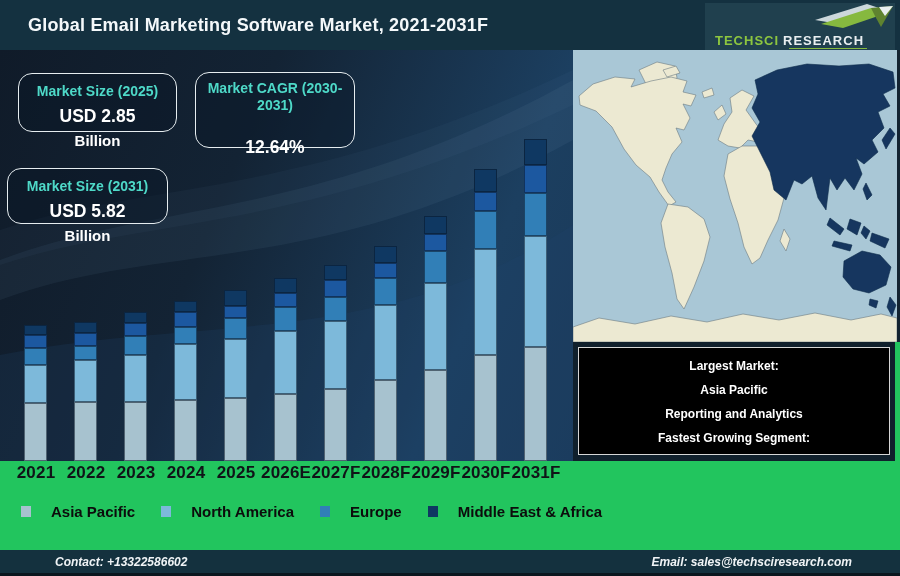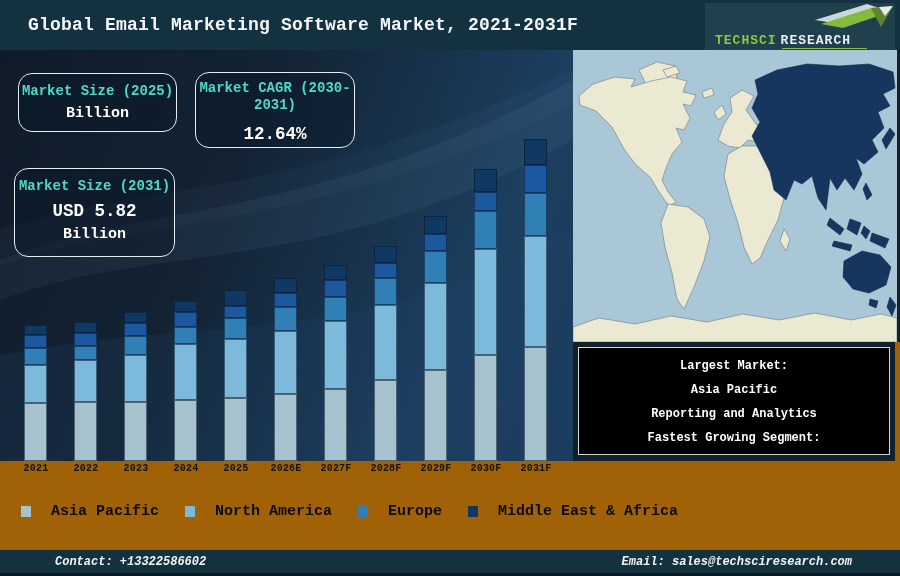--- a/index.html
+++ b/index.html
@@ -1,54 +1,54 @@
 <!DOCTYPE html>
 <html><head>
 <meta charset="utf-8">
 <style>
   html,body{margin:0;padding:0;background:#444;}
-  .page{position:relative;width:900px;height:576px;background:#a16207;overflow:hidden;
-        font-family:Liberation Mono, monospace;}
+  .page{position:relative;width:900px;height:576px;background:#22c55e;overflow:hidden;
+        font-family:Liberation Sans, sans-serif;}
   
   .header{position:absolute;left:0;top:0;width:900px;height:50px;background:#143140;}
   .title{position:absolute;left:28px;top:0;line-height:50px;font-size:18px;font-weight:bold;
          color:#f4f8fa;letter-spacing:.2px;}
   .logo{position:absolute;right:5px;top:3px;width:190px;height:58px;background:#20404e;text-align:right;}
   .logo-arrow{position:absolute;right:2px;top:1px;}
   .logo-text{position:absolute;left:10px;bottom:13px;font-size:13px;font-weight:bold;letter-spacing:1px;}
   .lt-green{color:#8dc63f;}
   .lt-white{color:#e9eff1;margin-left:4px;}
   .logo-tagline{position:absolute;right:28px;bottom:2px;font-size:8px;font-style:italic;
                 color:#d3e2d8;border-top:1px solid #86b93f;padding-top:1px;letter-spacing:.5px;}
   
   .chart-panel{position:absolute;left:0;top:50px;width:573px;height:411px;
     background:linear-gradient(112deg,#101b29 0%,#132334 38%,#1c3f60 78%,#1a3a5a 100%);}
   .waves{position:absolute;left:0;top:0;}
   .callout{position:absolute;box-sizing:border-box;border:1.5px solid #e6edf0;border-radius:14px;
            background:rgba(8,22,38,.38);text-align:center;color:#fff;}
   .co1{left:18px;top:23px;width:159px;height:59px;}
   .co2{left:195px;top:22px;width:160px;height:76px;}
-  .co3{left:14px;top:118px;width:161px;height:89px;}
+  .co3{left:7px;top:118px;width:161px;height:56px;}
   .co-label{color:#4ed9c8;font-size:14px;font-weight:bold;margin-top:9px;line-height:17px;}
   .co2 .co-label{margin-top:7px;}
   .co-value{font-size:17.5px;font-weight:bold;margin-top:6px;}
-  .co2 .co-value{margin-top:10px;}
+  .co2 .co-value{margin-top:23px;}
   .co-unit{font-size:15px;font-weight:bold;margin-top:5px;}
   .bars{position:absolute;left:0;bottom:0;width:573px;height:411px;}
   .bar{position:absolute;bottom:0;width:23px;display:flex;flex-direction:column-reverse;}
   .seg{width:100%;box-sizing:border-box;border:1px solid rgba(9,22,38,.55);}
   
   .map-wrap{position:absolute;left:573px;top:50px;width:327px;height:292px;background:#132331;}
   .box-backdrop{position:absolute;left:573px;top:342px;width:322px;height:119px;background:#10202c;}
   .info-box{position:absolute;left:578px;top:347px;width:312px;height:108px;box-sizing:border-box;
             background:#000;border:1px solid #d6d6d6;text-align:center;color:#fff;padding-top:6px;}
   .info-line{font-size:12px;font-weight:bold;line-height:24px;}
   
   .xlabels{position:absolute;left:0;top:463px;width:573px;height:16px;}
-  .xlab{position:absolute;top:0;width:50px;text-align:center;font-size:10px;font-weight:bold;
+  .xlab{position:absolute;top:0;width:50px;text-align:center;font-size:17px;font-weight:bold;
         color:#101418;letter-spacing:.2px;}
   .legend{position:absolute;left:21px;top:503px;display:flex;gap:26px;align-items:center;}
   .leg-item{display:flex;align-items:center;gap:20px;}
   .leg-swatch{width:10px;height:11px;}
   .leg-label{font-size:15px;font-weight:bold;color:#0c0c0c;}
   
   .footer{position:absolute;left:0;top:550px;width:900px;height:26px;background:#14313e;
           border-bottom:3px solid #0a161e;box-sizing:border-box;display:flex;align-items:center;
           justify-content:space-between;padding:0 48px 0 55px;}
   .footer span{font-size:12px;font-weight:bold;font-style:italic;color:#f0f4f6;}
@@ -76,20 +76,21 @@
 
   <div class="chart-panel">
     <svg class="waves" width="573" height="411" viewBox="0 0 573 411">
       <path d="M0,250 C160,190 320,230 573,90 L573,30 C320,170 160,150 0,210 Z" fill="rgba(140,180,215,0.07)"></path>
       <path d="M0,215 C150,165 300,185 573,55 L573,20 C300,150 150,130 0,180 Z" fill="rgba(120,160,200,0.05)"></path>
       <path d="M0,411 L0,305 C200,265 380,300 573,175 L573,411 Z" fill="rgba(30,70,110,0.22)"></path>
     </svg>
 
     <div class="callout co1">
       <div class="co-label">Market Size (2025)</div>
+      <div class="co-value">USD 2.85</div>
       <div class="co-unit">Billion</div>
     </div>
     <div class="callout co2">
       <div class="co-label">Market CAGR (2030-2031)</div>
       <div class="co-value">12.64%</div>
     </div>
     <div class="callout co3">
       <div class="co-label">Market Size (2031)</div>
       <div class="co-value">USD 5.82</div>
       <div class="co-unit">Billion</div>

